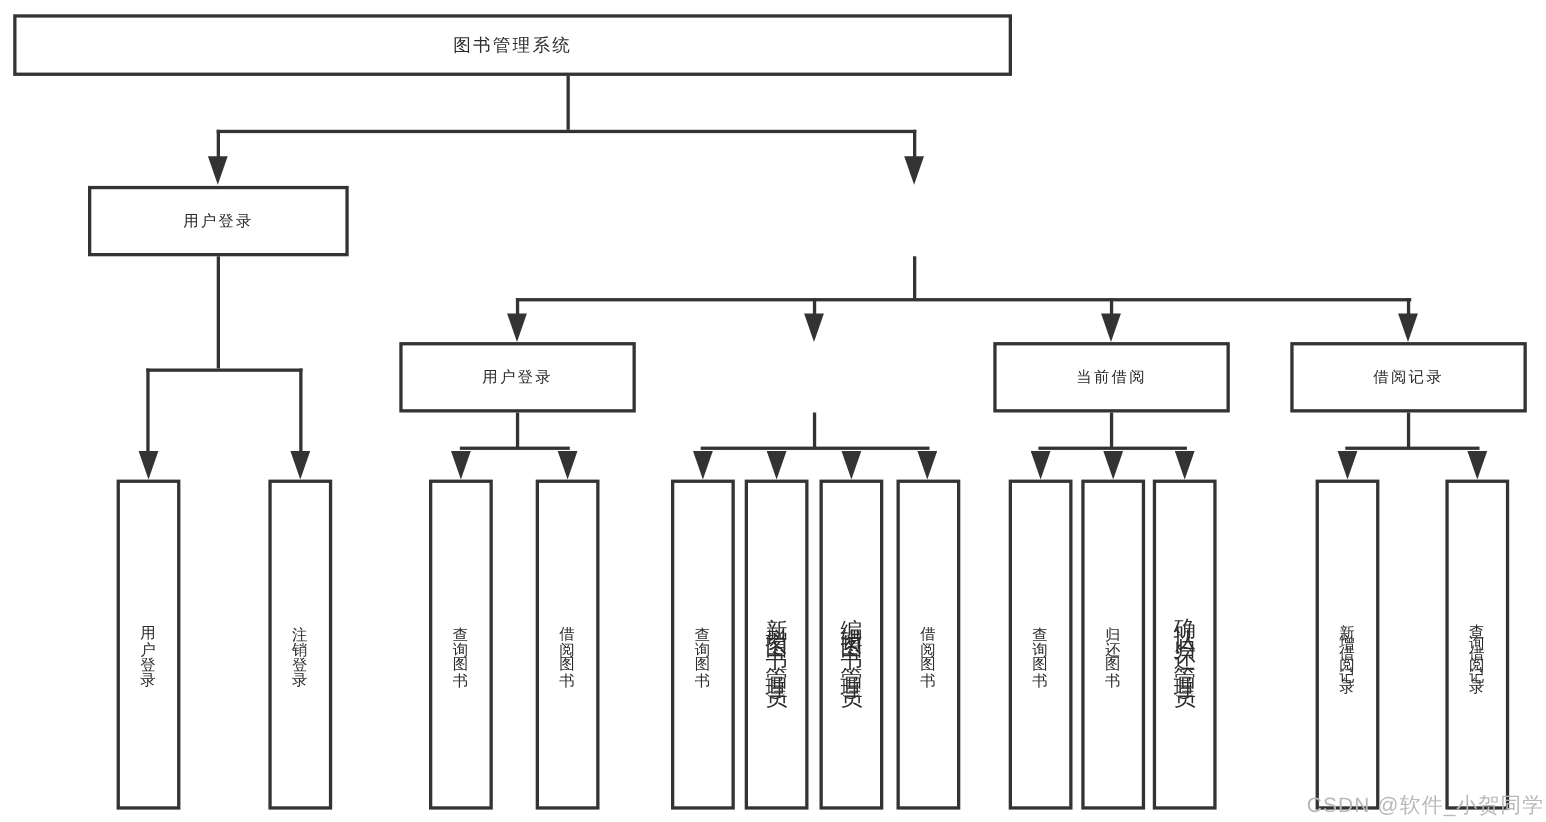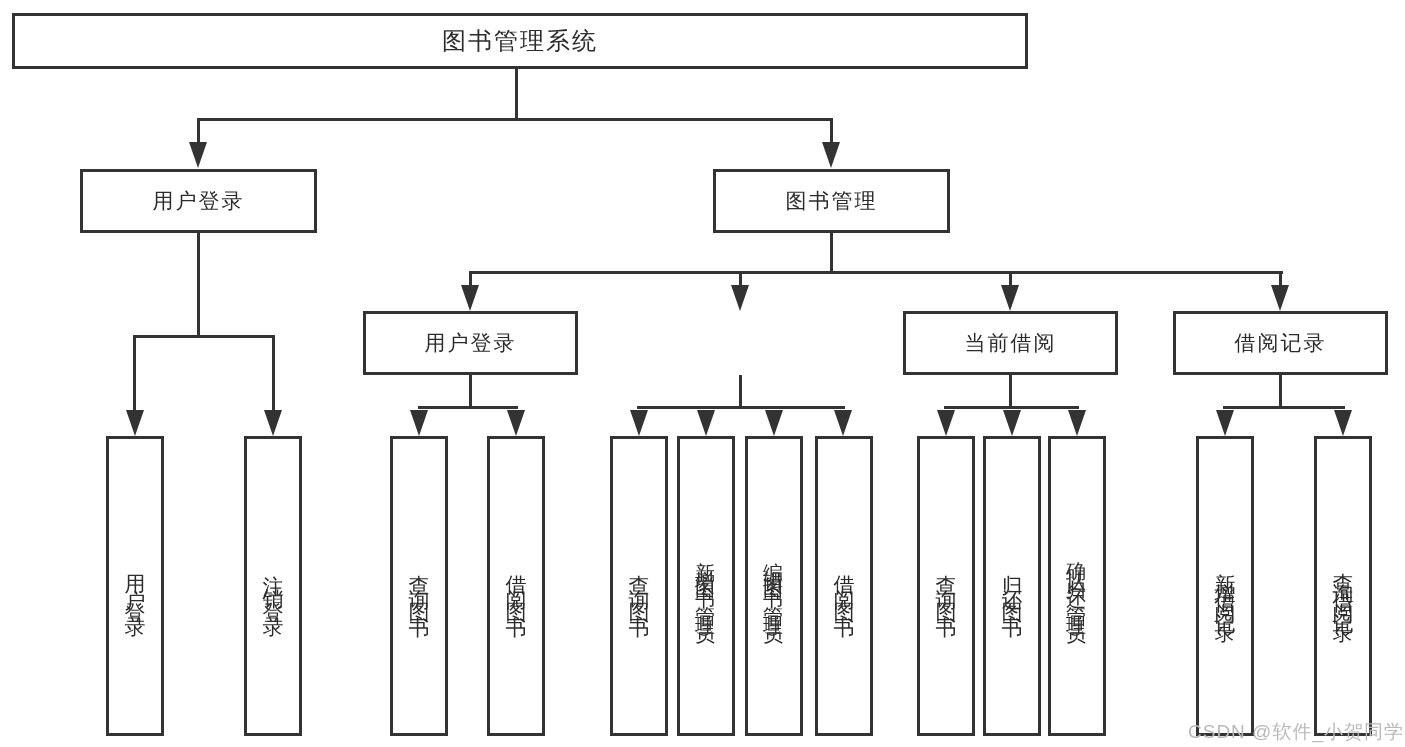--- a/index.html
+++ b/index.html
@@ -19,21 +19,21 @@
   }
   .box {
     position: absolute;
     box-sizing: border-box;
     border: 3px solid var(--line);
     background: var(--bg);
     display: flex;
     align-items: center;
     justify-content: center;
     color: var(--text);
-    font-size: 21px;
+    font-size: 14px;
     letter-spacing: 2px;
     text-align: center;
   }
   .vbox {
     writing-mode: vertical-rl;
     text-orientation: mixed;
   }
   .sp4 { letter-spacing: 14px; }
   .sp6 { letter-spacing: 10px; }
   .sp9 { letter-spacing: 9px; font-size: 20px; }
@@ -55,31 +55,30 @@
     letter-spacing: 1px;
     color: var(--watermark);
     white-space: nowrap;
   }
 </style>
 </head>
 <body>
 
 <div class="canvas">
 
-  <div class="box" style="left:12px; top:13px; width:1016px; height:56px; font-size:24px;">图书管理系统</div>
+  <div class="box" style="left:12px; top:13px; width:908px; height:56px; font-size:16px;">图书管理系统</div>
 
   <div class="vline" style="left:515px; top:69px; height:49px;"></div>
   <div class="hline" style="left:197px; top:118px; width:636px;"></div>
   <div class="vline" style="left:197px; top:118px; height:26px;"></div>
   <div class="vline" style="left:830px; top:118px; height:26px;"></div>
   <div class="arrow" style="left:189px; top:142px;"></div>
   <div class="arrow" style="left:822px; top:142px;"></div>
 
   <div class="box" style="left:80px; top:169px; width:237px; height:64px;">用户登录</div>
-  <div class="box" style="left:713px; top:169px; width:237px; height:64px;">图书管理</div>
 
   <div class="vline" style="left:197px; top:233px; height:102px;"></div>
   <div class="hline" style="left:133px; top:335px; width:142px;"></div>
   <div class="vline" style="left:133px; top:335px; height:75px;"></div>
   <div class="vline" style="left:272px; top:335px; height:75px;"></div>
   <div class="arrow" style="left:126px; top:410px;"></div>
   <div class="arrow" style="left:264px; top:410px;"></div>
 
   <div class="vline" style="left:830px; top:233px; height:40px;"></div>
   <div class="hline" style="left:469px; top:271px; width:814px;"></div>

